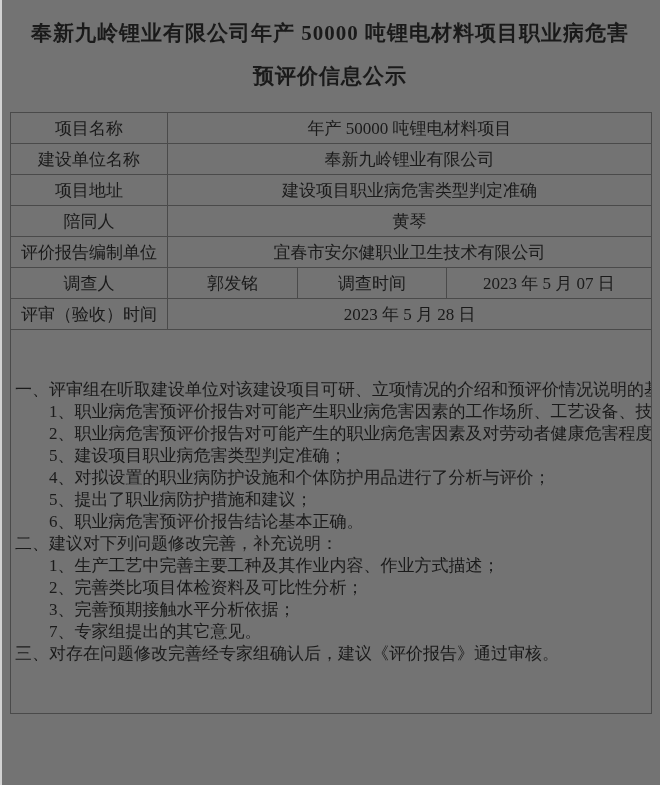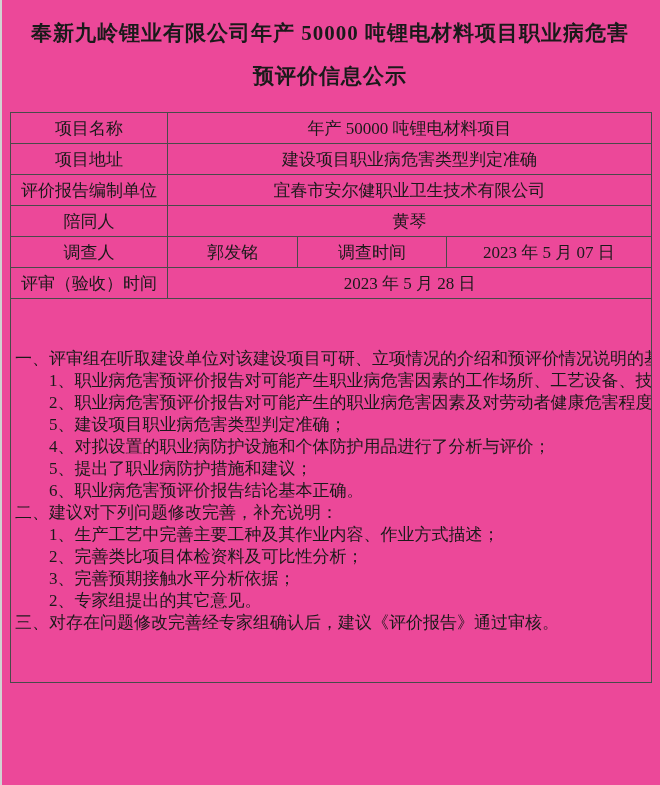--- a/index.html
+++ b/index.html
@@ -4,21 +4,21 @@
 <style>
   html, body {
     margin: 0;
     padding: 0;
     background: #ffffff;
   }
   .page {
     position: relative;
     width: 660px;
     height: 785px;
-    background: #ec4899;
+    background: #737373;
     color: #1a1a1a;
     font-family: "Liberation Serif", "DejaVu Serif", serif;
     overflow: hidden;
   }
   .edge-line {
     position: absolute;
     left: 0;
     top: 0;
     bottom: 0;
     width: 2px;
@@ -96,30 +96,34 @@
         <col class="c2">
         <col class="c3">
         <col class="c4">
     </colgroup>
     <tbody>
       <tr class="info-row">
         <td>项目名称</td>
         <td colspan="3">年产 50000 吨锂电材料项目</td>
       </tr>
       <tr class="info-row">
+        <td>建设单位名称</td>
+        <td colspan="3">奉新九岭锂业有限公司</td>
+      </tr>
+      <tr class="info-row">
         <td>项目地址</td>
         <td colspan="3">建设项目职业病危害类型判定准确</td>
       </tr>
       <tr class="info-row">
+        <td>陪同人</td>
+        <td colspan="3">黄琴</td>
+      </tr>
+      <tr class="info-row">
         <td>评价报告编制单位</td>
         <td colspan="3">宜春市安尔健职业卫生技术有限公司</td>
-      </tr>
-      <tr class="info-row">
-        <td>陪同人</td>
-        <td colspan="3">黄琴</td>
       </tr>
       <tr class="info-row">
         <td>调查人</td>
         <td>郭发铭</td>
         <td>调查时间</td>
         <td>2023 年 5 月 07 日</td>
       </tr>
       <tr class="info-row">
         <td>评审（验收）时间</td>
         <td colspan="3">2023 年 5 月 28 日</td>
@@ -130,19 +134,19 @@
           <p class="ind">1、职业病危害预评价报告对可能产生职业病危害因素的工作场所、工艺设备、技术材料等进行了描述；</p>
           <p class="ind">2、职业病危害预评价报告对可能产生的职业病危害因素及对劳动者健康危害程度进行了分析和评价；</p>
           <p class="ind">5、建设项目职业病危害类型判定准确；</p>
           <p class="ind">4、对拟设置的职业病防护设施和个体防护用品进行了分析与评价；</p>
           <p class="ind">5、提出了职业病防护措施和建议；</p>
           <p class="ind">6、职业病危害预评价报告结论基本正确。</p>
           <p>二、建议对下列问题修改完善，补充说明：</p>
           <p class="ind">1、生产工艺中完善主要工种及其作业内容、作业方式描述；</p>
           <p class="ind">2、完善类比项目体检资料及可比性分析；</p>
           <p class="ind">3、完善预期接触水平分析依据；</p>
-          <p class="ind">2、专家组提出的其它意见。</p>
+          <p class="ind">7、专家组提出的其它意见。</p>
           <p>三、对存在问题修改完善经专家组确认后，建议《评价报告》通过审核。</p>
         </td>
       </tr>
     </tbody>
   </table>
 </div>
 
 </body></html>

